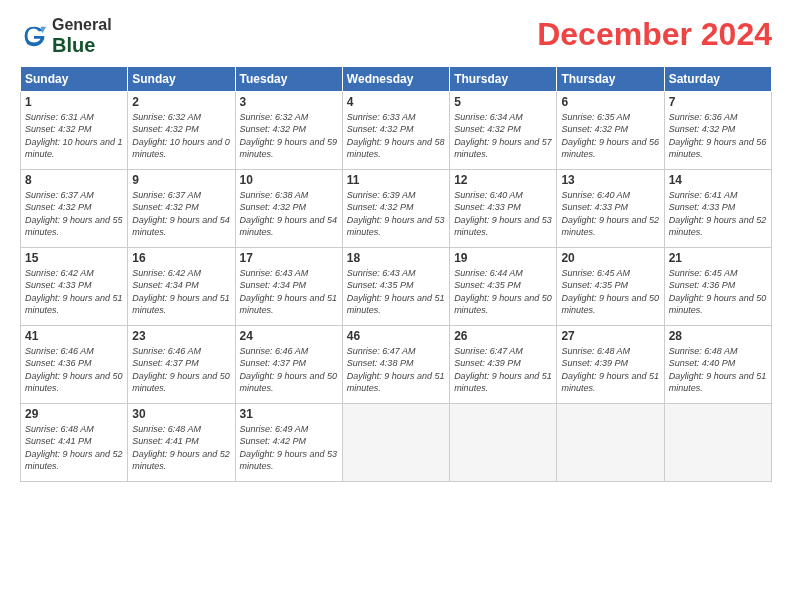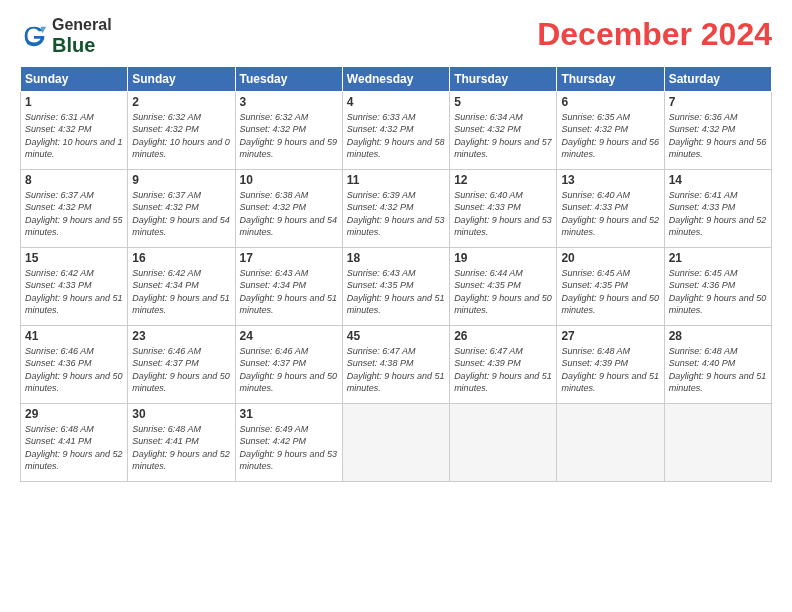--- a/index.html
+++ b/index.html
@@ -325,21 +325,21 @@
           </td>
           <td>
             <span class="day-number">24</span>
         <div class="day-info">
           Sunrise: 6:46 AM<br>
           Sunset: 4:37 PM<br>
           Daylight: 9 hours and 50 minutes.
         </div>
           </td>
           <td>
-            <span class="day-number">45</span>
+            <span class="day-number">46</span>
         <div class="day-info">
           Sunrise: 6:47 AM<br>
           Sunset: 4:38 PM<br>
           Daylight: 9 hours and 51 minutes.
         </div>
           </td>
           <td>
             <span class="day-number">26</span>
         <div class="day-info">
           Sunrise: 6:47 AM<br>

